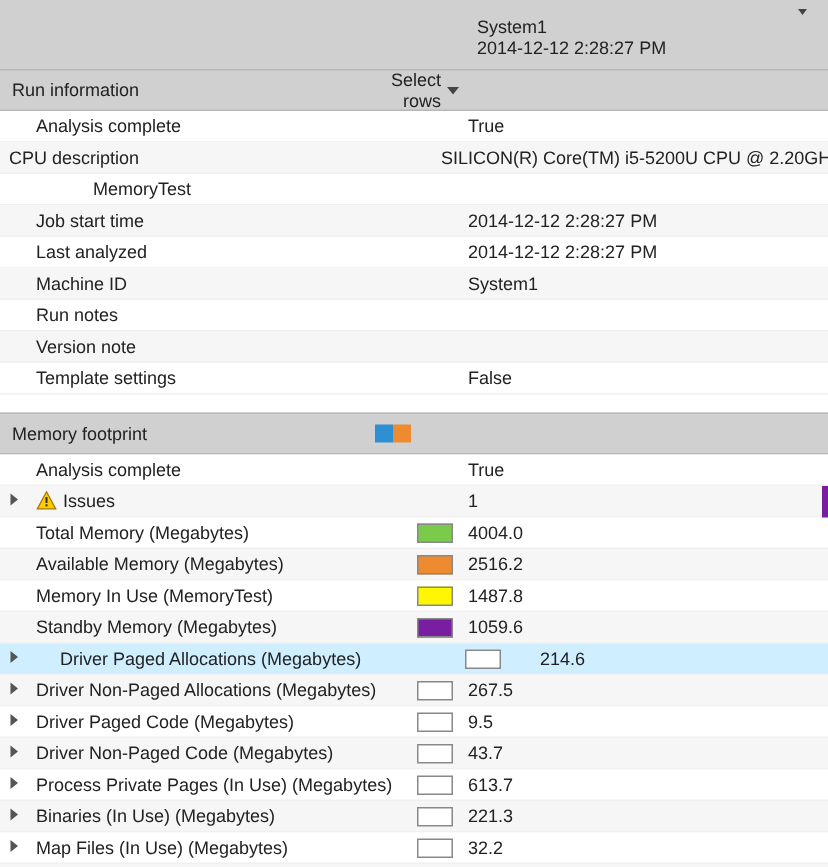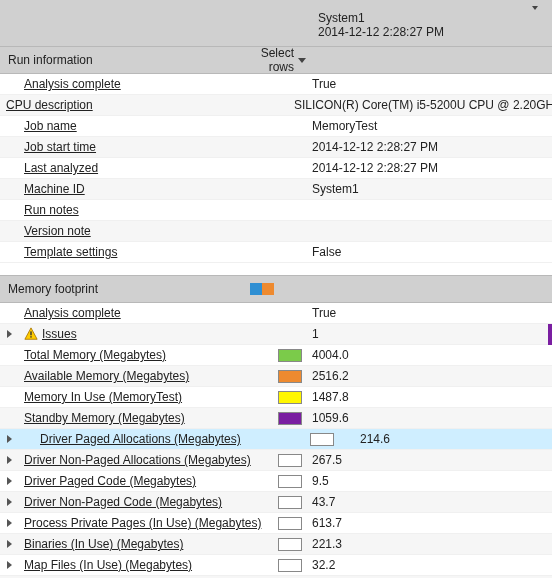--- a/index.html
+++ b/index.html
@@ -97,21 +97,20 @@
     border-left: 5px solid #555;
   }
   .row .label-wrap {
     flex: 0 0 250px;
     display: flex;
     align-items: flex-end;
     gap: 4px;
     padding-left: 6px;
     overflow: hidden;
     white-space: nowrap;
-    text-decoration: underline;
   }
   .row .legend-box {
     flex: 0 0 44px;
     display: flex;
     align-items: center;
     justify-content: center;
   }
   .row .legend-box .sw {
     width: 24px; height: 13px;
     border: 1px solid #888;
@@ -172,23 +171,20 @@
     <div class="row">
       <div class="expander"></div>
       <div class="label-wrap">
         <span>CPU description</span>
       </div>
       <div class="legend-box"></div>
       <div class="value">SILICON(R) Core(TM) i5-5200U CPU @ 2.20GHz</div>
     </div>
     <div class="row">
       <div class="expander"></div>
-      <div class="label-wrap">
-        <span>Job name</span>
-      </div>
       <div class="legend-box"></div>
       <div class="value">MemoryTest</div>
     </div>
     <div class="row">
       <div class="expander"></div>
       <div class="label-wrap">
         <span>Job start time</span>
       </div>
       <div class="legend-box"></div>
       <div class="value">2014-12-12 2:28:27 PM</div>

